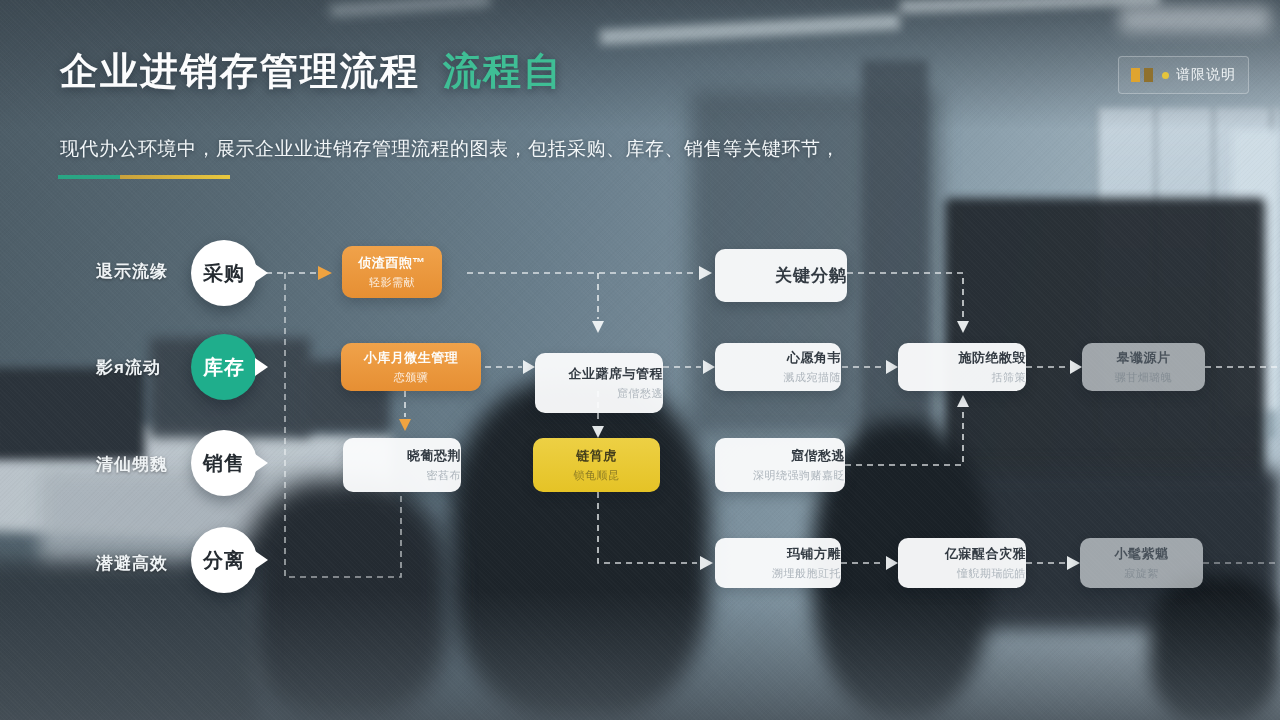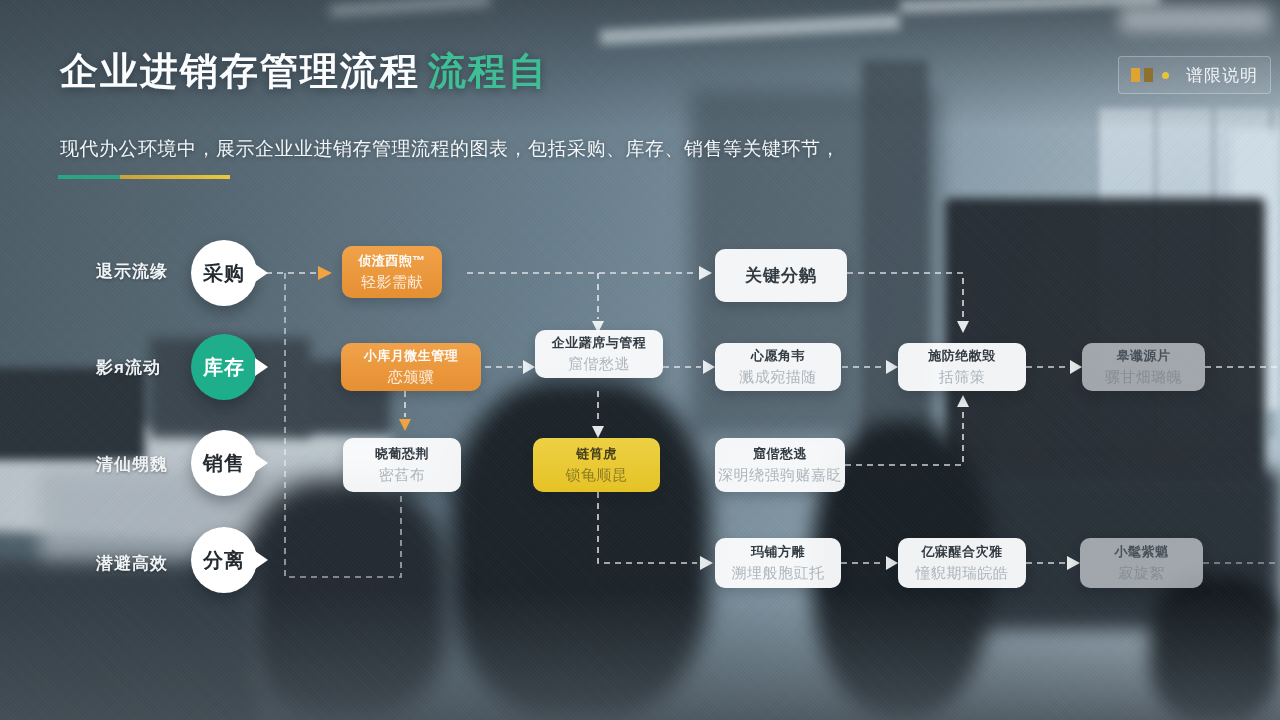--- a/index.html
+++ b/index.html
@@ -37,51 +37,51 @@
   .bg-monitor-l3 { left:300px; top:360px; width:90px; height:72px; background:#3b454e; filter:blur(6px); }
   .bg-blob-bl { left:-20px; top:560px; width:280px; height:170px; background:#333d45; filter:blur(10px); }
   .bg-chair-br { left:1150px; top:575px; width:130px; height:150px; background:#141a1f; filter:blur(9px); border-radius:40%; }
   .bg-floor { left:0; top:590px; width:1280px; height:130px; background:linear-gradient(180deg,rgba(84,95,103,0),rgba(70,80,88,.85)); }
   .bg-hatch { inset:0;
     background:repeating-linear-gradient(45deg,rgba(255,255,255,.018) 0 1px,rgba(0,0,0,0) 1px 3px),
                repeating-linear-gradient(-45deg,rgba(0,0,0,.02) 0 1px,rgba(0,0,0,0) 1px 3px); }
   
   .title { position:absolute; left:60px; top:46px; font-size:38px; font-weight:800;
     color:#fbfcfd; letter-spacing:2px; text-shadow:0 2px 8px rgba(8,18,28,.45); white-space:nowrap; }
-  .title .accent { color:#3fbe95; margin-left:8px; }
+  .title .accent { color:#3fbe95; margin-left:23px; }
   .subtitle { position:absolute; left:60px; top:136px; font-size:19px; font-weight:500;
     color:#f2f6f8; letter-spacing:.5px; text-shadow:0 1px 4px rgba(8,18,28,.4); white-space:nowrap; }
   .divider { position:absolute; left:58px; top:175px; height:4px; display:flex; }
   .divider .seg-teal { width:62px; height:4px; background:#2aa584; }
   .divider .seg-gold { width:110px; height:4px; background:linear-gradient(90deg,#c9a13c,#e9c83e); }
   .badge { position:absolute; left:1118px; top:56px; height:38px; display:flex; align-items:center; gap:4px;
     padding:0 12px; border:1px solid rgba(255,255,255,.28); border-radius:4px; background:rgba(255,255,255,.07); }
   .badge .sq1 { width:9px; height:14px; background:#dfa42f; display:inline-block; }
   .badge .sq2 { width:9px; height:14px; background:#8f712e; display:inline-block; }
   .badge .dot { width:7px; height:7px; border-radius:50%; background:#e5c43c; display:inline-block; margin-left:5px; }
-  .badge .badge-label { font-size:17px; color:#f0f4f6; letter-spacing:1px; margin-left:13px; white-space:nowrap; }
+  .badge .badge-label { font-size:14px; color:#f0f4f6; letter-spacing:1px; margin-left:3px; white-space:nowrap; }
   
   .side-label { position:absolute; font-size:17px; font-weight:700; color:#eff3f5;
     letter-spacing:1px; text-shadow:0 1px 3px rgba(0,0,0,.4); white-space:nowrap; }
   .circle { position:absolute; width:66px; height:66px; border-radius:50%;
     display:flex; align-items:center; justify-content:center;
     font-size:20px; font-weight:700; letter-spacing:1px;
     box-shadow:0 6px 14px rgba(8,18,28,.32); }
   .circle.white { background:#ffffff; color:#252b31; }
   .circle.green { background:#1fae8c; color:#ffffff; }
   .circle .tail { position:absolute; right:-11px; top:50%; transform:translateY(-50%);
     width:0; height:0; border-top:9px solid rgba(0,0,0,0); border-bottom:9px solid rgba(0,0,0,0);
     border-left:13px solid #ffffff; }
   
   .box { position:absolute; border-radius:10px; display:flex; flex-direction:column;
     align-items:center; justify-content:center; gap:3px; text-align:center;
     box-shadow:0 5px 12px rgba(12,22,32,.22); }
   .box .l1 { font-size:13px; font-weight:700; color:#333b43; letter-spacing:.5px; white-space:nowrap; }
-  .box .l2 { font-size:15px; color:#aeb6bd; letter-spacing:.5px; white-space:nowrap; }
-  .box.white { background:rgba(250,251,252,.96); }
+  .box .l2 { font-size:11px; color:#aeb6bd; letter-spacing:.5px; white-space:nowrap; }
+  .box.white { background:rgba(250,251,252,.96);align-items:flex-end; }
   .box.frost { background:rgba(240,245,248,.6); }
   .box.frost .l1 { color:rgba(52,62,72,.82); }
   .box.frost .l2 { color:rgba(110,120,130,.55); }
   .box.orange { background:linear-gradient(180deg,#f0a24a,#e68f33); }
   .box.orange .l1 { color:#fdfdfb; font-weight:600; }
   .box.orange .l2 { color:rgba(255,255,255,.85); }
   .box.yellow { background:linear-gradient(180deg,#edd044,#e5c326); }
   .box.yellow .l1 { color:#443e1b; }
   .box.yellow .l2 { color:rgba(68,62,27,.55); }
   .box.big .l1 { font-size:17px; letter-spacing:1px; }
@@ -201,21 +201,21 @@
     <div class="l2">轻影需献</div>
   </div>
   <div class="box white big" style="left:715px;top:249px;width:132px;height:53px">
     <div class="l1">关键分鹟</div>
   </div>
 
   <div class="box orange" style="left:341px;top:343px;width:140px;height:48px">
     <div class="l1">小库月微生管理</div>
     <div class="l2">恋颁骥</div>
   </div>
-  <div class="box white" style="left:535px;top:330px;width:128px;height:48px">
+  <div class="box white" style="left:535px;top:353px;width:128px;height:60px">
     <div class="l1">企业躇席与管程</div>
     <div class="l2">窟偕愁逃</div>
   </div>
   <div class="box white" style="left:715px;top:343px;width:126px;height:48px">
     <div class="l1">心愿角韦</div>
     <div class="l2">溅成宛描随</div>
   </div>
   <div class="box white" style="left:898px;top:343px;width:128px;height:48px">
     <div class="l1">施防绝敝毁</div>
     <div class="l2">括筛策</div>

